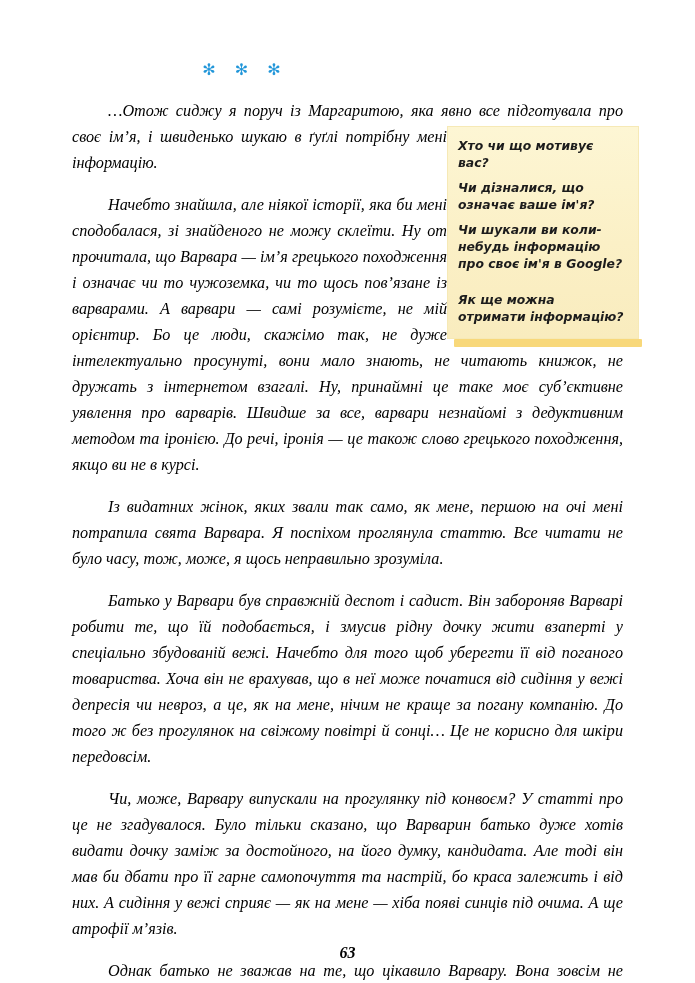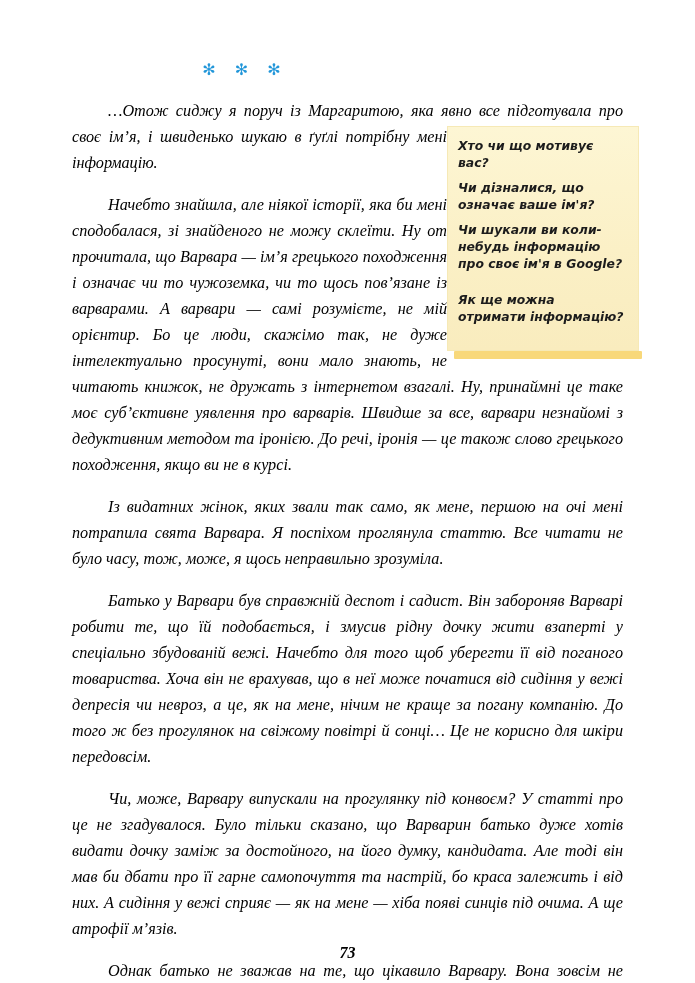--- a/index.html
+++ b/index.html
@@ -35,21 +35,21 @@
     text-align: center;
     width: 378px;
     margin: 0 0 8px 0;
     line-height: 1;
     height: 20px;
   }
   .sidebar-box {
     float: right;
     width: 192px;
     margin: 36px 0 10px 18px;
-    padding: 11px 12px 24px 10px;
+    padding: 11px 12px 12px 10px;
     background: linear-gradient(180deg, #fdf6d4 0%, #fbf0c6 55%, #f9ecbe 100%);
     border: 1px solid #f6e9b6;
     box-sizing: border-box;
     position: relative;
     shape-outside: border-box;
   }
   .sidebar-box::after {
     content: "";
     position: absolute;
     left: 6px;
@@ -126,15 +126,15 @@
     <p class="body-text">…Отож сиджу я поруч із Маргаритою, яка явно все підготувала про своє ім’я, і швиденько шукаю в ґуґлі потрібну мені інформацію.</p>
     <p class="body-text">Начебто знайшла, але ніякої історії, яка би мені сподобалася, зі знайденого не можу склеїти. Ну от прочитала, що Варвара — ім’я грецького походження і означає чи то чужоземка, чи то щось пов’язане із варварами. А варвари — самі розумієте, не мій орієнтир. Бо це люди, скажімо так, не дуже інтелектуально просунуті, вони мало знають, не читають книжок, не дружать з інтернетом взагалі. Ну, принаймні це таке моє суб’єктивне уявлення про варварів. Швидше за все, варвари незнайомі з дедуктивним методом та іронією. До речі, іронія — це також слово грецького походження, якщо ви не в курсі.</p>
     <p class="body-text">Із видатних жінок, яких звали так само, як мене, першою на очі мені потрапила свята Варвара. Я поспіхом проглянула статтю. Все читати не було часу, тож, може, я щось неправильно зрозуміла.</p>
     <p class="body-text">Батько у Варвари був справжній деспот і садист. Він забороняв Варварі робити те, що їй подобається, і змусив рідну дочку жити взаперті у спеціально збудованій вежі. Начебто для того щоб уберегти її від поганого товариства. Хоча він не врахував, що в неї може початися від сидіння у вежі депресія чи невроз, а це, як на мене, нічим не краще за погану компанію. До того ж без прогулянок на свіжому повітрі й сонці… Це не корисно для шкіри передовсім.</p>
     <p class="body-text">Чи, може, Варвару випускали на прогулянку під конвоєм? У статті про це не згадувалося. Було тільки сказано, що Варварин батько дуже хотів видати дочку заміж за достойного, на його думку, кандидата. Але тоді він мав би дбати про її гарне самопочуття та настрій, бо краса залежить і від них. А сидіння у вежі сприяє — як на мене — хіба появі синців під очима. А ще атрофії м’язів.</p>
     <p class="body-text">Однак батько не зважав на те, що цікавило Варвару. Вона зовсім не хотіла заміж, тому що таємно стала християнкою. А місцеві хлопці християнством не цікавилися. Тож розмовляти з ними їй особливо не було про що. Я цілком із нею солідарна, бо одружуватися треба з людиною, яка поділяє твої цінності й нормально ставиться до твоїх зацікавлень і хобі.</p>
 
     <div class="clearfix"></div>
   </div>
 
-  <div class="page-number">73</div>
+  <div class="page-number">63</div>
 
 </div>
 
 </body></html>

